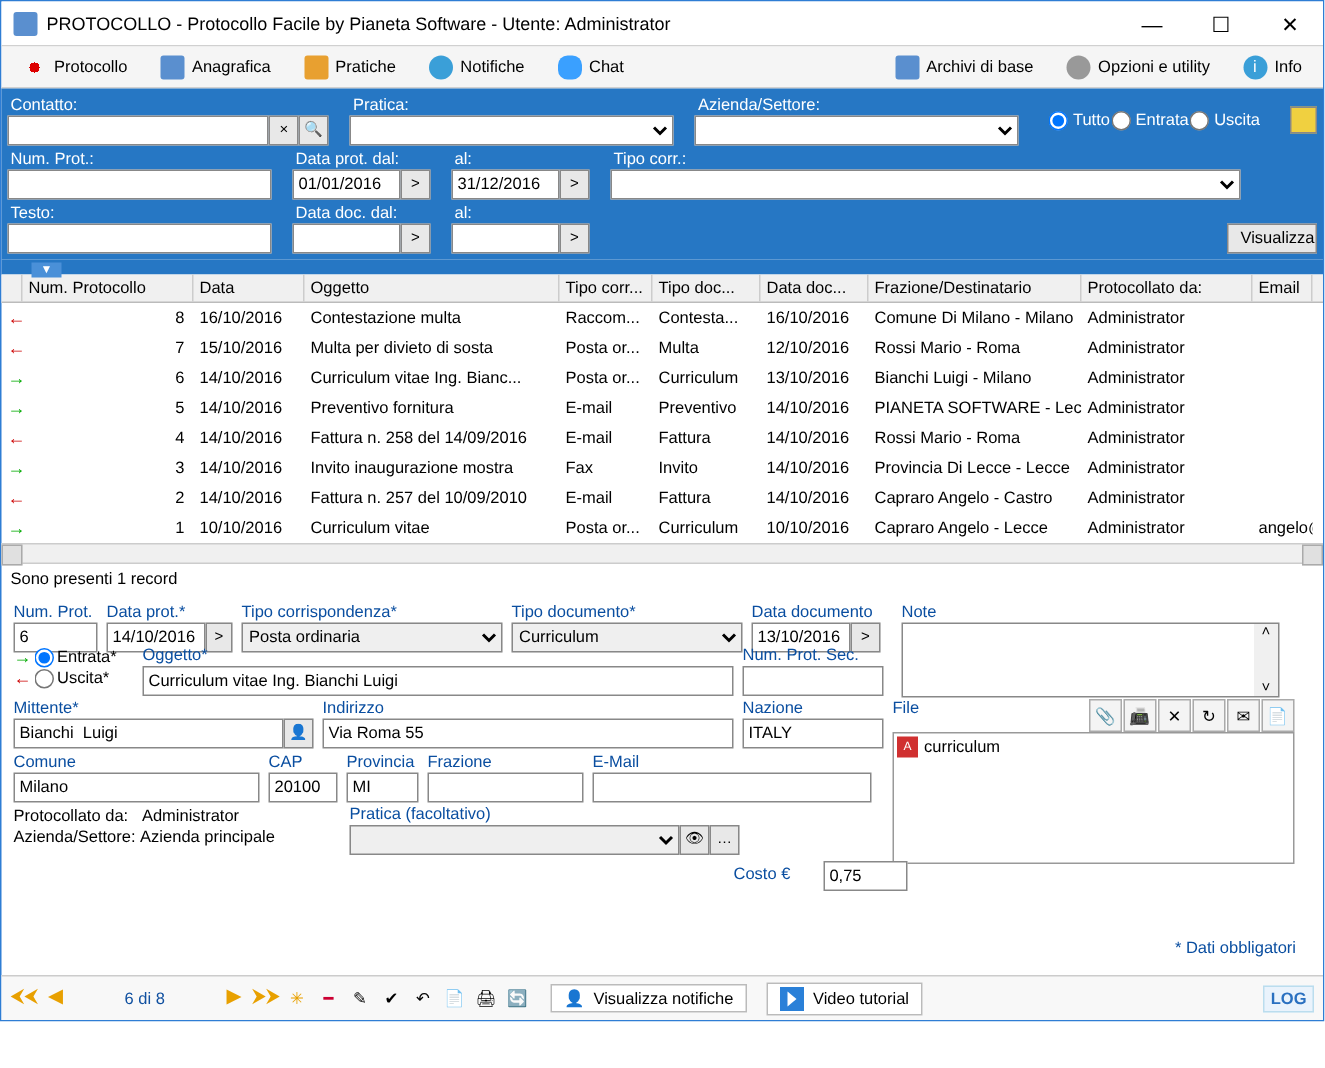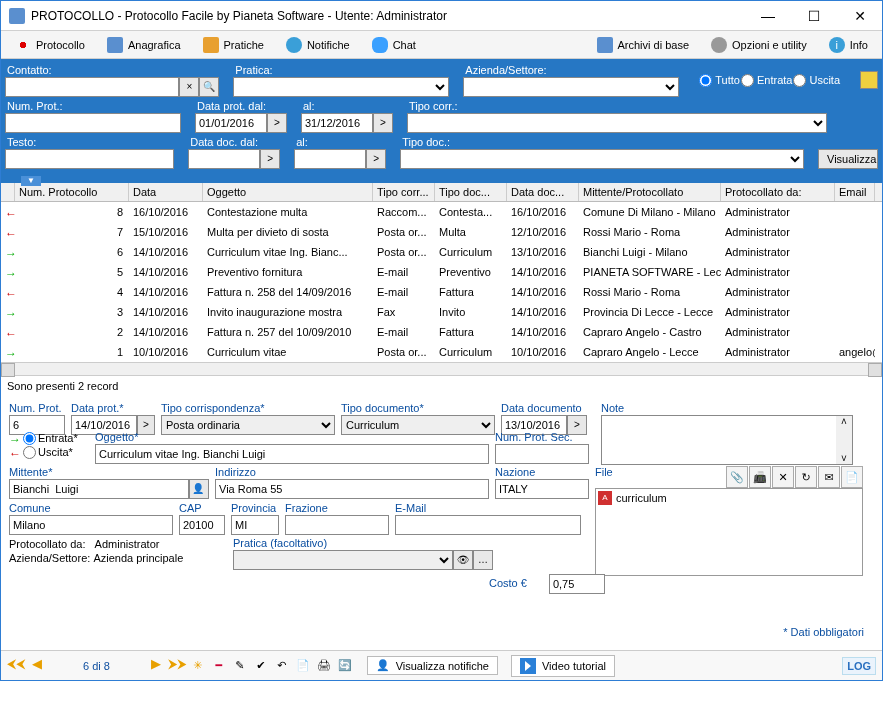--- a/index.html
+++ b/index.html
@@ -198,38 +198,34 @@
             <button class="mini-btn">&gt;</button>
           </div>
       </div>
       <div class="search-group" style="width:92px">
         <div class="search-label">al:</div>
         <div style="display:flex">
             <input class="search-input" style="width: 72px;">
             <button class="mini-btn">&gt;</button>
           </div>
       </div>
-      <div class="search-group" style="width:420px">
-        <div class="search-label">Tipo doc.:</div>
-        <select class="search-select"></select>
-      </div>
       <button class="btn-visualizza" style="margin-left:auto;width:60px">Visualizza</button>
     </div>
   </div>
   <div class="strip"><span class="strip-arrow">▼</span></div>
 
   <div class="grid-header">
     <div class="gh col-arrow"></div>
     <div class="gh col-np">Num. Protocollo</div>
     <div class="gh col-data">Data</div>
     <div class="gh col-ogg">Oggetto</div>
     <div class="gh col-tc">Tipo corr...</div>
     <div class="gh col-td">Tipo doc...</div>
     <div class="gh col-dd">Data doc...</div>
-    <div class="gh col-mit">Mittente/Protocollato</div>
+    <div class="gh col-mit">Frazione/Destinatario</div>
     <div class="gh col-prot">Protocollato da:</div>
     <div class="gh col-em">Email</div>
   </div>
   <div class="grid-body" id="grid-body">
       <div class="grid-row">
         <div class="gc col-arrow"><span class="arrow red">←</span></div>
         <div class="gc col-np">8</div>
         <div class="gc col-data">16/10/2016</div>
         <div class="gc col-ogg">Contestazione multa</div>
         <div class="gc col-tc">Raccom...</div>
@@ -318,21 +314,21 @@
         <div class="gc col-ogg">Curriculum vitae</div>
         <div class="gc col-tc">Posta or...</div>
         <div class="gc col-td">Curriculum</div>
         <div class="gc col-dd">10/10/2016</div>
         <div class="gc col-mit">Capraro Angelo - Lecce</div>
         <div class="gc col-prot">Administrator</div>
         <div class="gc col-em">angelo@t</div>
       </div>
     </div>
   <div class="scroll-h"></div>
-  <div class="status-line">Sono presenti 2 record</div>
+  <div class="status-line">Sono presenti 1 record</div>
 
   <div class="detail">
     <div class="detail-row">
       <div class="dgroup" style="width:56px">
           <div class="dlabel">Num. Prot.</div>
           <input class="dinput" value="6" style="">
         </div>
       <div class="dgroup" style="width:84px">
           <div class="dlabel">Data prot.*</div>
           <div style="display:flex">

